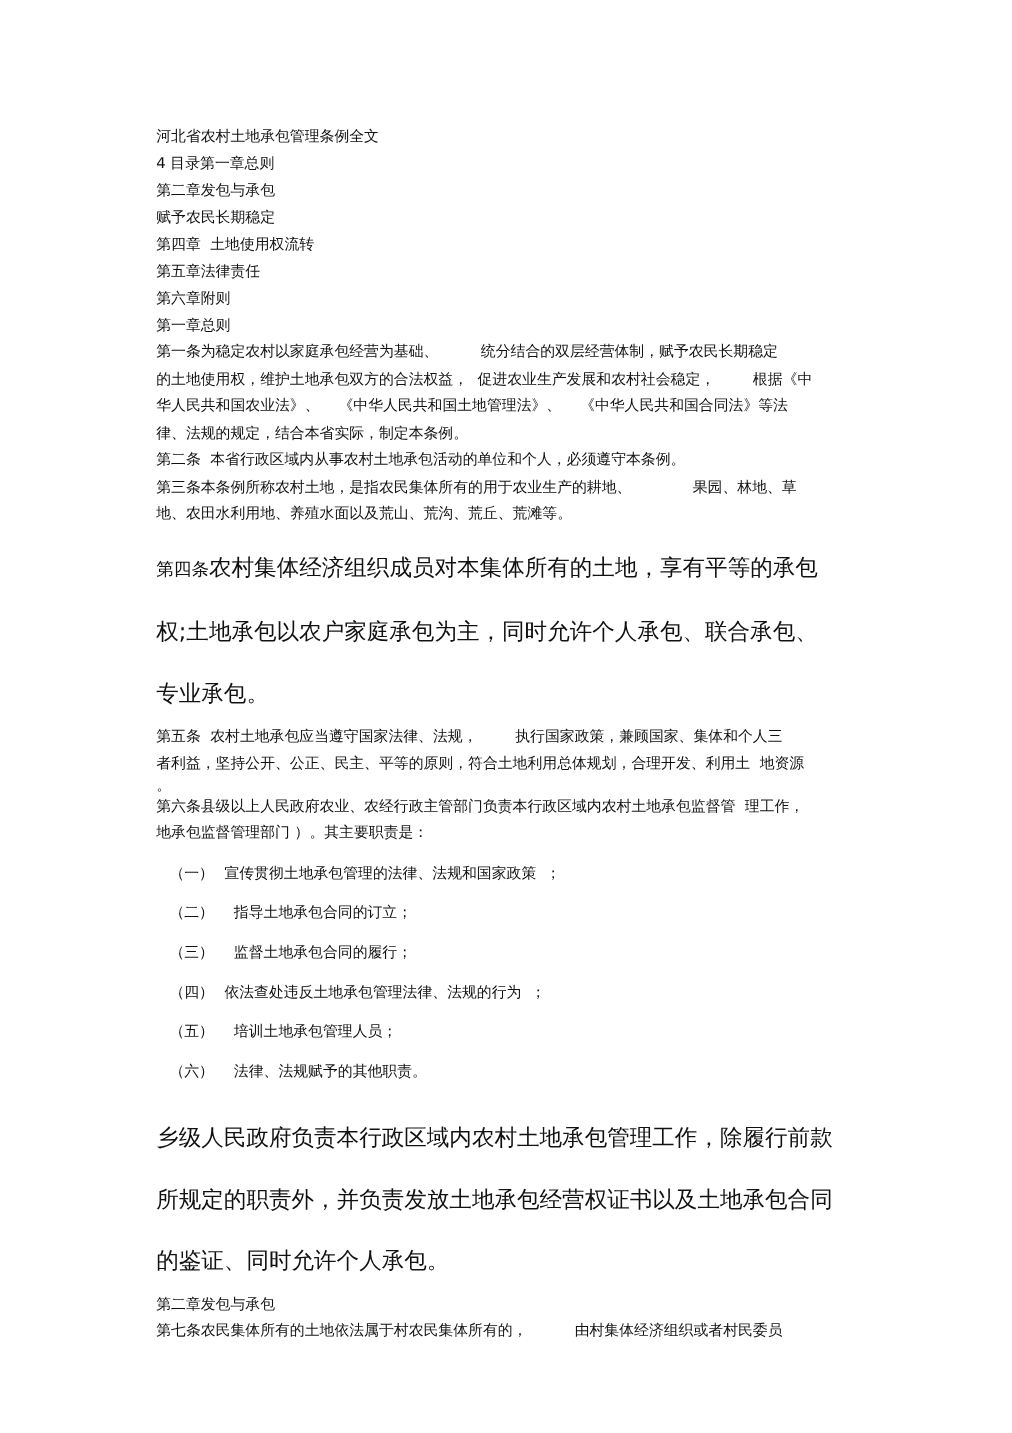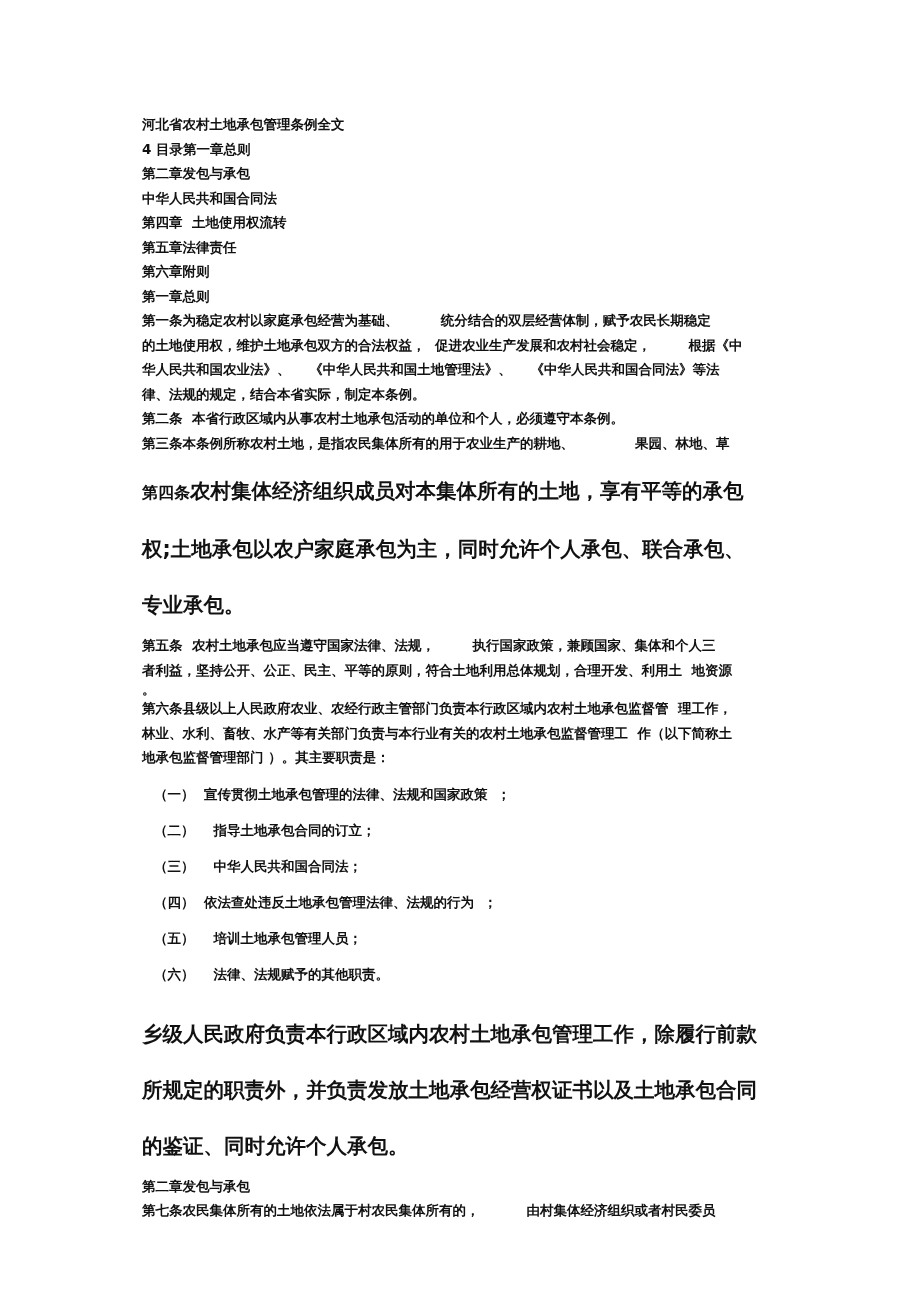--- a/index.html
+++ b/index.html
@@ -1,73 +1,73 @@
 <!DOCTYPE html>
 <html><head>
 <meta charset="utf-8">
 <style>
   html, body { margin: 0; padding: 0; background: #ffffff; }
   body { width: 920px; height: 1303px; position: relative; overflow: hidden;
          font-family: "DejaVu Sans", "Liberation Sans", sans-serif; color: #111; }
-  .page { position: absolute; left: 142px; top: 112px; width: 640px; font-weight: bold; }
+  .page { position: absolute; left: 142px; top: 112px; width: 640px; }
   .ln { font-size: 13.5px; line-height: 24.5px; white-space: pre; margin: 0; }
   .big { font-size: 20.5px; line-height: 56px; white-space: pre; margin: 0; }
   .big .small { font-size: 16px; }
   .gap-big { height: 8px; }
   .item { font-size: 13.5px; line-height: 24px; white-space: pre; margin: 12px; }
   .item .num { display: inline-block; width: 50px; }
 </style>
 </head>
 <body>
 
 <div class="page">
   <p class="ln">河北省农村土地承包管理条例全文</p>
   <div>
     <p class="ln">4 目录第一章总则</p>
     <p class="ln">第二章发包与承包</p>
-    <p class="ln">中华人民共和国合同法</p>
+    <p class="ln">赋予农民长期稳定</p>
     <p class="ln">第四章  土地使用权流转</p>
     <p class="ln">第五章法律责任</p>
     <p class="ln">第六章附则</p>
   </div>
   <p class="ln">第一章总则</p>
 
   <div>
     <p class="ln">第一条为稳定农村以家庭承包经营为基础、         统分结合的双层经营体制，赋予农民长期稳定</p>
     <p class="ln">的土地使用权，维护土地承包双方的合法权益，  促进农业生产发展和农村社会稳定，        根据《中</p>
     <p class="ln">华人民共和国农业法》、    《中华人民共和国土地管理法》、    《中华人民共和国合同法》等法</p>
     <p class="ln">律、法规的规定，结合本省实际，制定本条例。</p>
   </div>
   <p class="ln">第二条  本省行政区域内从事农村土地承包活动的单位和个人，必须遵守本条例。</p>
   <div>
     <p class="ln">第三条本条例所称农村土地，是指农民集体所有的用于农业生产的耕地、             果园、林地、草</p>
+    <p class="ln">地、农田水利用地、养殖水面以及荒山、荒沟、荒丘、荒滩等。</p>
   </div>
 
   <div class="gap-big"></div>
   <div>
     <p class="big"><span class="small">第四条</span><span>农村集体经济组织成员对本集体所有的土地，享有平等的承包</span></p>
     <p class="big">权;土地承包以农户家庭承包为主，同时允许个人承包、联合承包、</p>
     <p class="big">专业承包。</p>
   </div>
 
   <div>
     <p class="ln">第五条  农村土地承包应当遵守国家法律、法规，        执行国家政策，兼顾国家、集体和个人三</p>
     <p class="ln">者利益，坚持公开、公正、民主、平等的原则，符合土地利用总体规划，合理开发、利用土  地资源</p>
     <p class="ln" style="line-height:14px">。</p>
   </div>
   <div>
     <p class="ln">第六条县级以上人民政府农业、农经行政主管部门负责本行政区域内农村土地承包监督管  理工作，</p>
-    <p class="ln">林业、水利、畜牧、水产等有关部门负责与本行业有关的农村土地承包监督管理工  作（以下简称土</p>
     <p class="ln">地承包监督管理部门 ）。其主要职责是：</p>
   </div>
 
   <div>
     <p class="item"><span class="num">（一）</span><span>宣传贯彻土地承包管理的法律、法规和国家政策  ；</span></p>
     <p class="item"><span class="num">（二）</span><span>  指导土地承包合同的订立；</span></p>
-    <p class="item"><span class="num">（三）</span><span>  中华人民共和国合同法；</span></p>
+    <p class="item"><span class="num">（三）</span><span>  监督土地承包合同的履行；</span></p>
     <p class="item"><span class="num">（四）</span><span>依法查处违反土地承包管理法律、法规的行为  ；</span></p>
     <p class="item"><span class="num">（五）</span><span>  培训土地承包管理人员；</span></p>
     <p class="item"><span class="num">（六）</span><span>  法律、法规赋予的其他职责。</span></p>
   </div>
 
   <div class="gap-big"></div>
   <div>
     <p class="big">乡级人民政府负责本行政区域内农村土地承包管理工作，除履行前款</p>
     <p class="big">所规定的职责外，并负责发放土地承包经营权证书以及土地承包合同</p>
     <p class="big">的鉴证、同时允许个人承包。</p>

